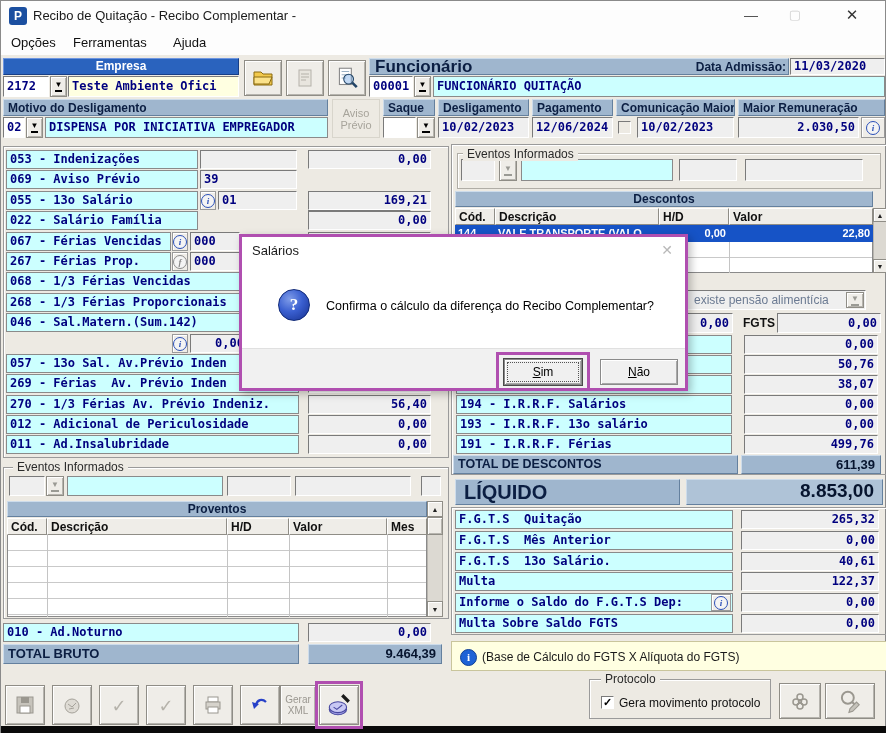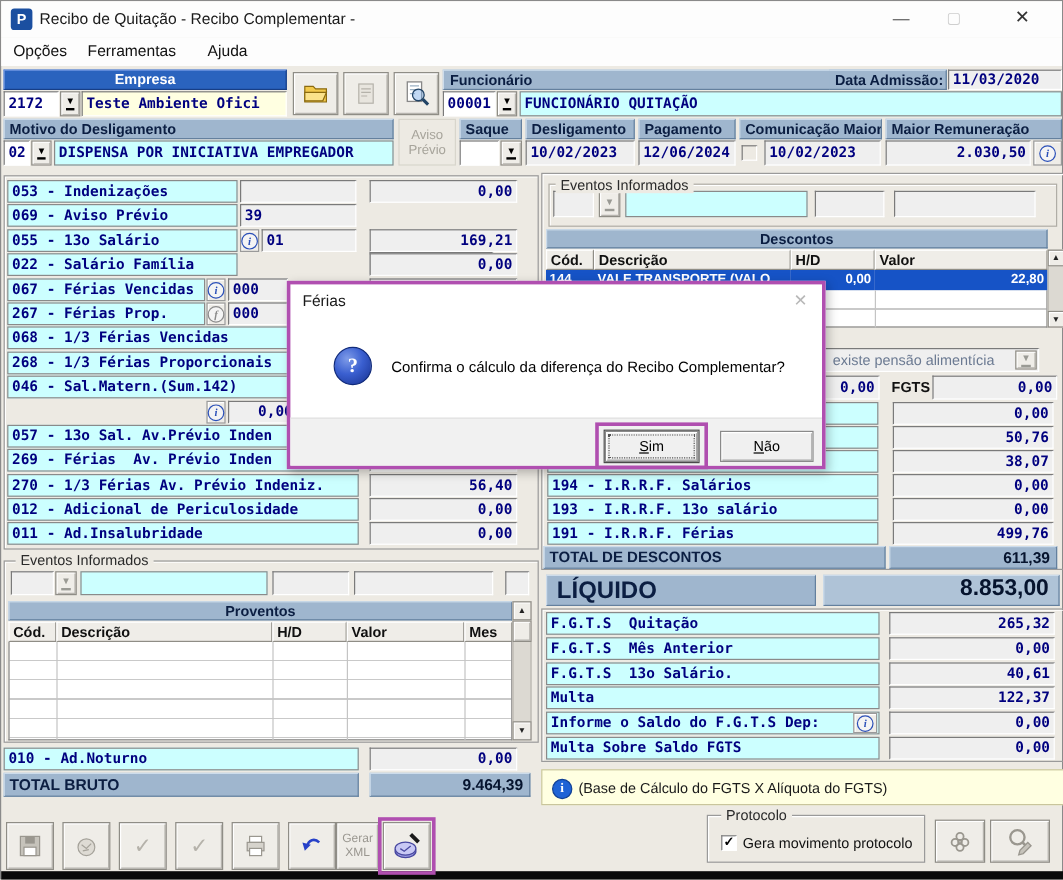--- a/index.html
+++ b/index.html
@@ -121,21 +121,21 @@
   </div>
   <div class="btn" style="left:327px;top:59px;width:38px;height:36px;">
     <svg width="26" height="26" viewBox="0 0 24 24">
         <rect x="5" y="3" width="11" height="15" fill="#fff" stroke="#888"></rect>
         <path d="M7 6 h7 M7 9 h7 M7 12 h4" stroke="#9ab0c4" fill="none"></path>
         <circle cx="13.5" cy="13" r="4.5" fill="rgba(120,170,230,.45)" stroke="#224466"></circle>
         <line x1="16.8" y1="16.2" x2="21" y2="20.5" stroke="#224466" stroke-width="2.4"></line>
       </svg>
   </div>
 
-  <div class="band" style="left:368px;top:57px;width:420px;height:17px;font-size:12px;line-height:14px;padding:1px 5px;"><span>Funcionário</span></div>
+  <div class="band" style="left:368px;top:57px;width:420px;height:17px;font-size:17px;line-height:14px;padding:1px 5px;"><span>Funcionário</span></div>
   <div class="band" style="left:690px;top:57px;width:98px;height:17px;font-size:12px;line-height:14px;padding:1px 2px;text-align:right;border-left:none;">Data Admissão:</div>
   <div class="fld mono" style="left:789px;top:57px;width:95px;height:17px;line-height:15px;">11/03/2020</div>
   <div class="fld white mono" style="left:368px;top:75px;width:44px;height:21px;line-height:19px;">00001</div>
   <div class="btn" style="left:413px;top:75px;width:17px;height:21px;">
       <span class="ddarrow">▼</span>
     </div>
   <div class="cyan mono" style="left:432px;top:75px;width:452px;height:21px;line-height:19px;">FUNCIONÁRIO QUITAÇÃO</div>
 
   <div class="hdr" style="left:2px;top:98px;width:325px;">Motivo do Desligamento</div>
   <div class="fld white mono" style="left:2px;top:116px;width:22px;height:21px;line-height:19px;">02</div>
@@ -413,21 +413,21 @@
     <svg width="26" height="26" viewBox="0 0 24 24">
         <circle cx="10" cy="9" r="5.5" fill="none" stroke="#9a978f" stroke-width="1.8"></circle>
         <line x1="14" y1="13" x2="17" y2="16" stroke="#9a978f" stroke-width="2"></line>
         <path d="M12 19 l6-6 2.5 2.5 -6 6 -3.5 1 z" fill="#c6c3bb" stroke="#9a978f"></path>
       </svg>
   </div>
 
   <div class="blackbar"></div>
 
   <div id="dialog">
-    <div class="abs" style="left:10px;top:6px;font:13px 'Liberation Sans',sans-serif;color:#1a1a1a;">Férias</div>
+    <div class="abs" style="left:10px;top:6px;font:13px 'Liberation Sans',sans-serif;color:#1a1a1a;">Salários</div>
     <div class="abs" style="right:12px;top:5px;font:14px 'Liberation Sans',sans-serif;color:#b8b8b8;">✕</div>
     <div class="qicon" style="left:36px;top:52px;">?</div>
     <div class="abs" style="left:84px;top:62px;font:12.5px 'Liberation Sans',sans-serif;color:#000;white-space:nowrap;">Confirma o cálculo da diferença do Recibo Complementar?</div>
     <div class="footer"></div>
     <div class="dlgbtn default" style="left:262px;top:122px;">
         <span class="lbl">Sim</span>
       </div>
     <div class="dlgbtn" style="left:358px;top:122px;">
         <span class="lbl">Não</span>
       </div>

